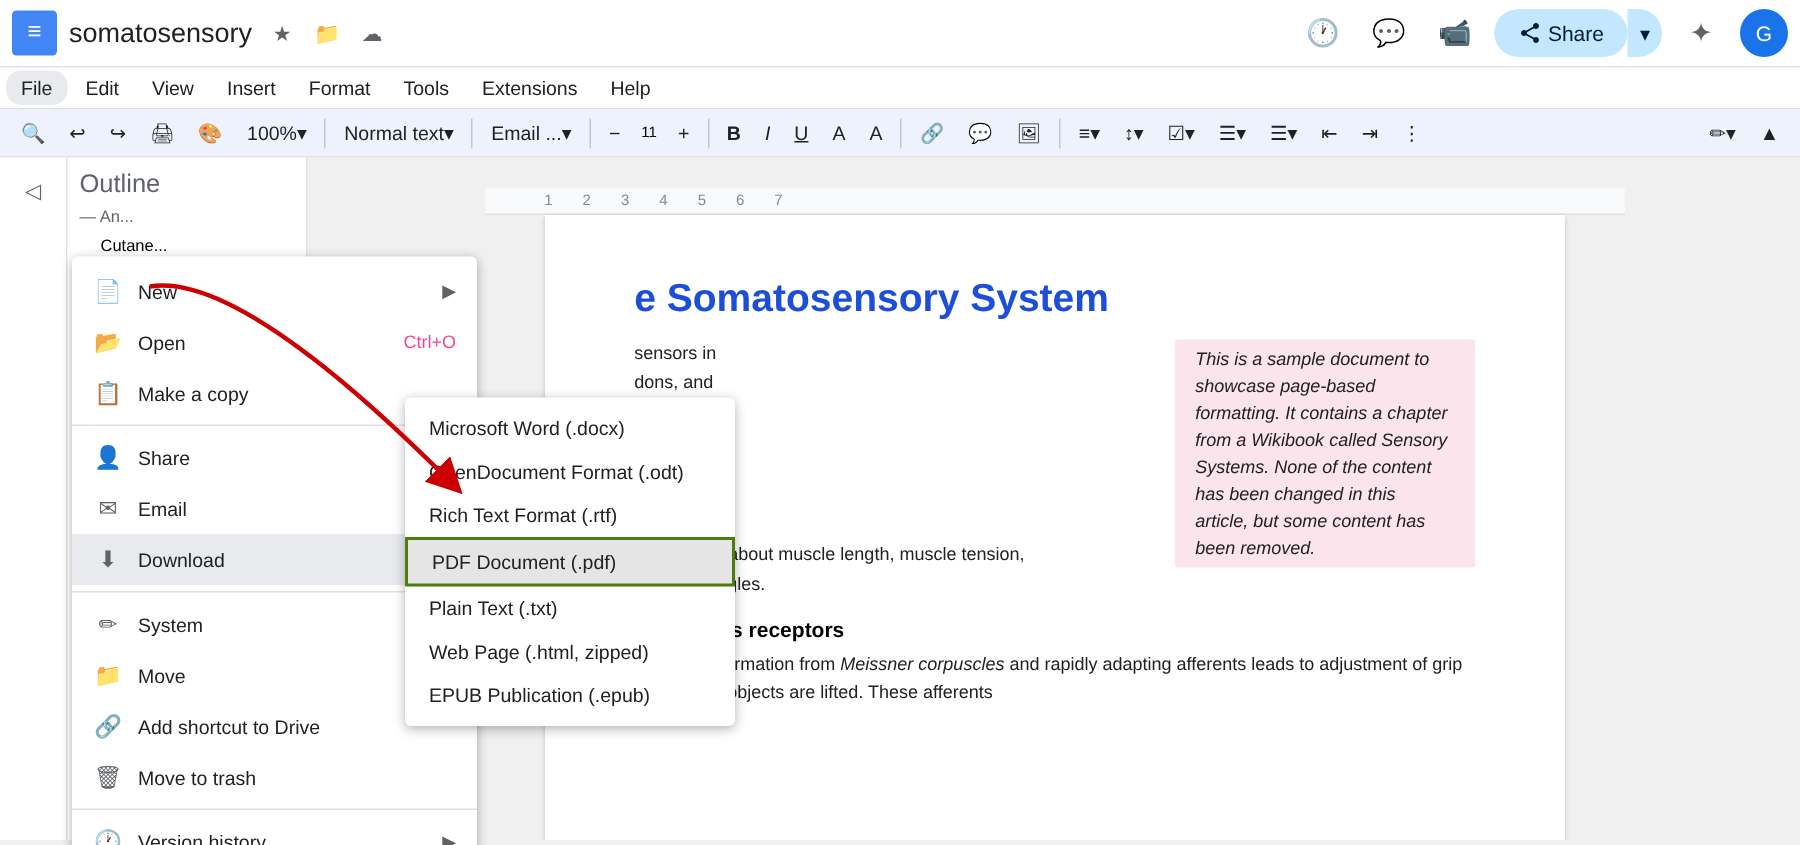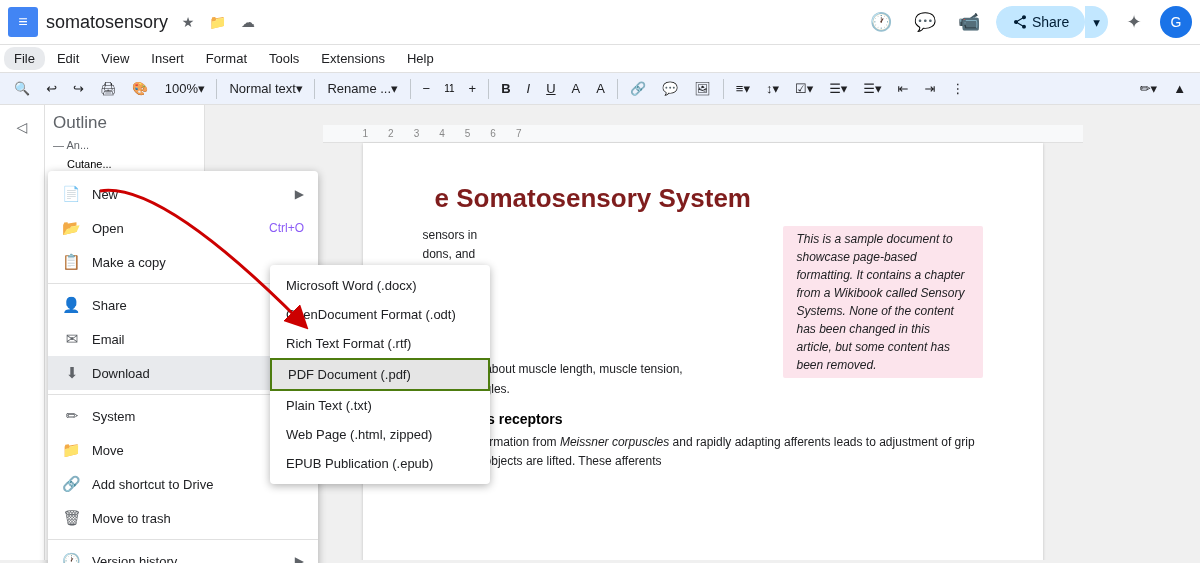--- a/index.html
+++ b/index.html
@@ -121,21 +121,21 @@
     .file-menu-item {
       display: flex; align-items: center; gap: 10px;
       padding: 7px 14px;
       cursor: pointer;
       font-size: 13px; color: #202124;
       position: relative;
     }
     .file-menu-item.highlighted { background: #e8eaed; }
     .file-menu-icon { width: 20px; height: 20px; display: flex; align-items: center; justify-content: center; font-size: 15px; color: #5f6368; flex-shrink: 0; }
     .file-menu-label { flex: 1; }
-    .file-menu-shortcut { color: #8b5cf6; font-size: 12px; }
+    .file-menu-shortcut { color: #ec4899; font-size: 12px; }
     .file-menu-arrow { color: #5f6368; font-size: 12px; }
     .file-menu-divider { height: 1px; background: #e0e0e0; margin: 4px 0; }
 
     
     .download-submenu {
       position: absolute;
       left: 270px;
       top: 160px;
       background: #fff;
       border-radius: 4px;
@@ -175,21 +175,21 @@
       background: #f8f9fa;
       border-bottom: 1px solid #e0e0e0;
       height: 18px;
       display: flex; align-items: center;
       padding: 0 40px;
       font-size: 10px; color: #888;
       gap: 20px;
       max-width: 760px;
       margin: 0 auto;
     }
-    .doc-title-text { font-size: 26px; font-weight: bold; color: #7f1d1d; margin-bottom: 12px; margin-left: 12px; }
+    .doc-title-text { font-size: 26px; font-weight: bold; color: #1d4ed8; margin-bottom: 12px; }
     .doc-body { font-size: 12px; color: #202124; line-height: 1.6; }
     .doc-section { font-size: 14px; font-weight: bold; margin: 12px 0 6px; }
     .highlight-box {
       background: #fce4ec;
       padding: 4px 14px;
       font-size: 12px;
       font-style: italic;
       color: #202124;
       line-height: 1.5;
       float: right;
@@ -267,21 +267,21 @@
 <div class="toolbar">
   <button class="toolbar-btn">🔍</button>
   <button class="toolbar-btn">↩</button>
   <button class="toolbar-btn">↪</button>
   <button class="toolbar-btn">🖨</button>
   <button class="toolbar-btn">🎨</button>
   <button class="toolbar-btn">100%▾</button>
   <div class="toolbar-divider"></div>
   <button class="toolbar-btn">Normal text▾</button>
   <div class="toolbar-divider"></div>
-  <button class="toolbar-btn">Rename ...▾</button>
+  <button class="toolbar-btn">Email ...▾</button>
   <div class="toolbar-divider"></div>
   <button class="toolbar-btn">−</button>
   <span style="padding:0 4px; font-size:10px;">11</span>
   <button class="toolbar-btn">+</button>
   <div class="toolbar-divider"></div>
   <button class="toolbar-btn bold">B</button>
   <button class="toolbar-btn italic">I</button>
   <button class="toolbar-btn underline">U</button>
   <button class="toolbar-btn">A</button>
   <button class="toolbar-btn">A</button>

